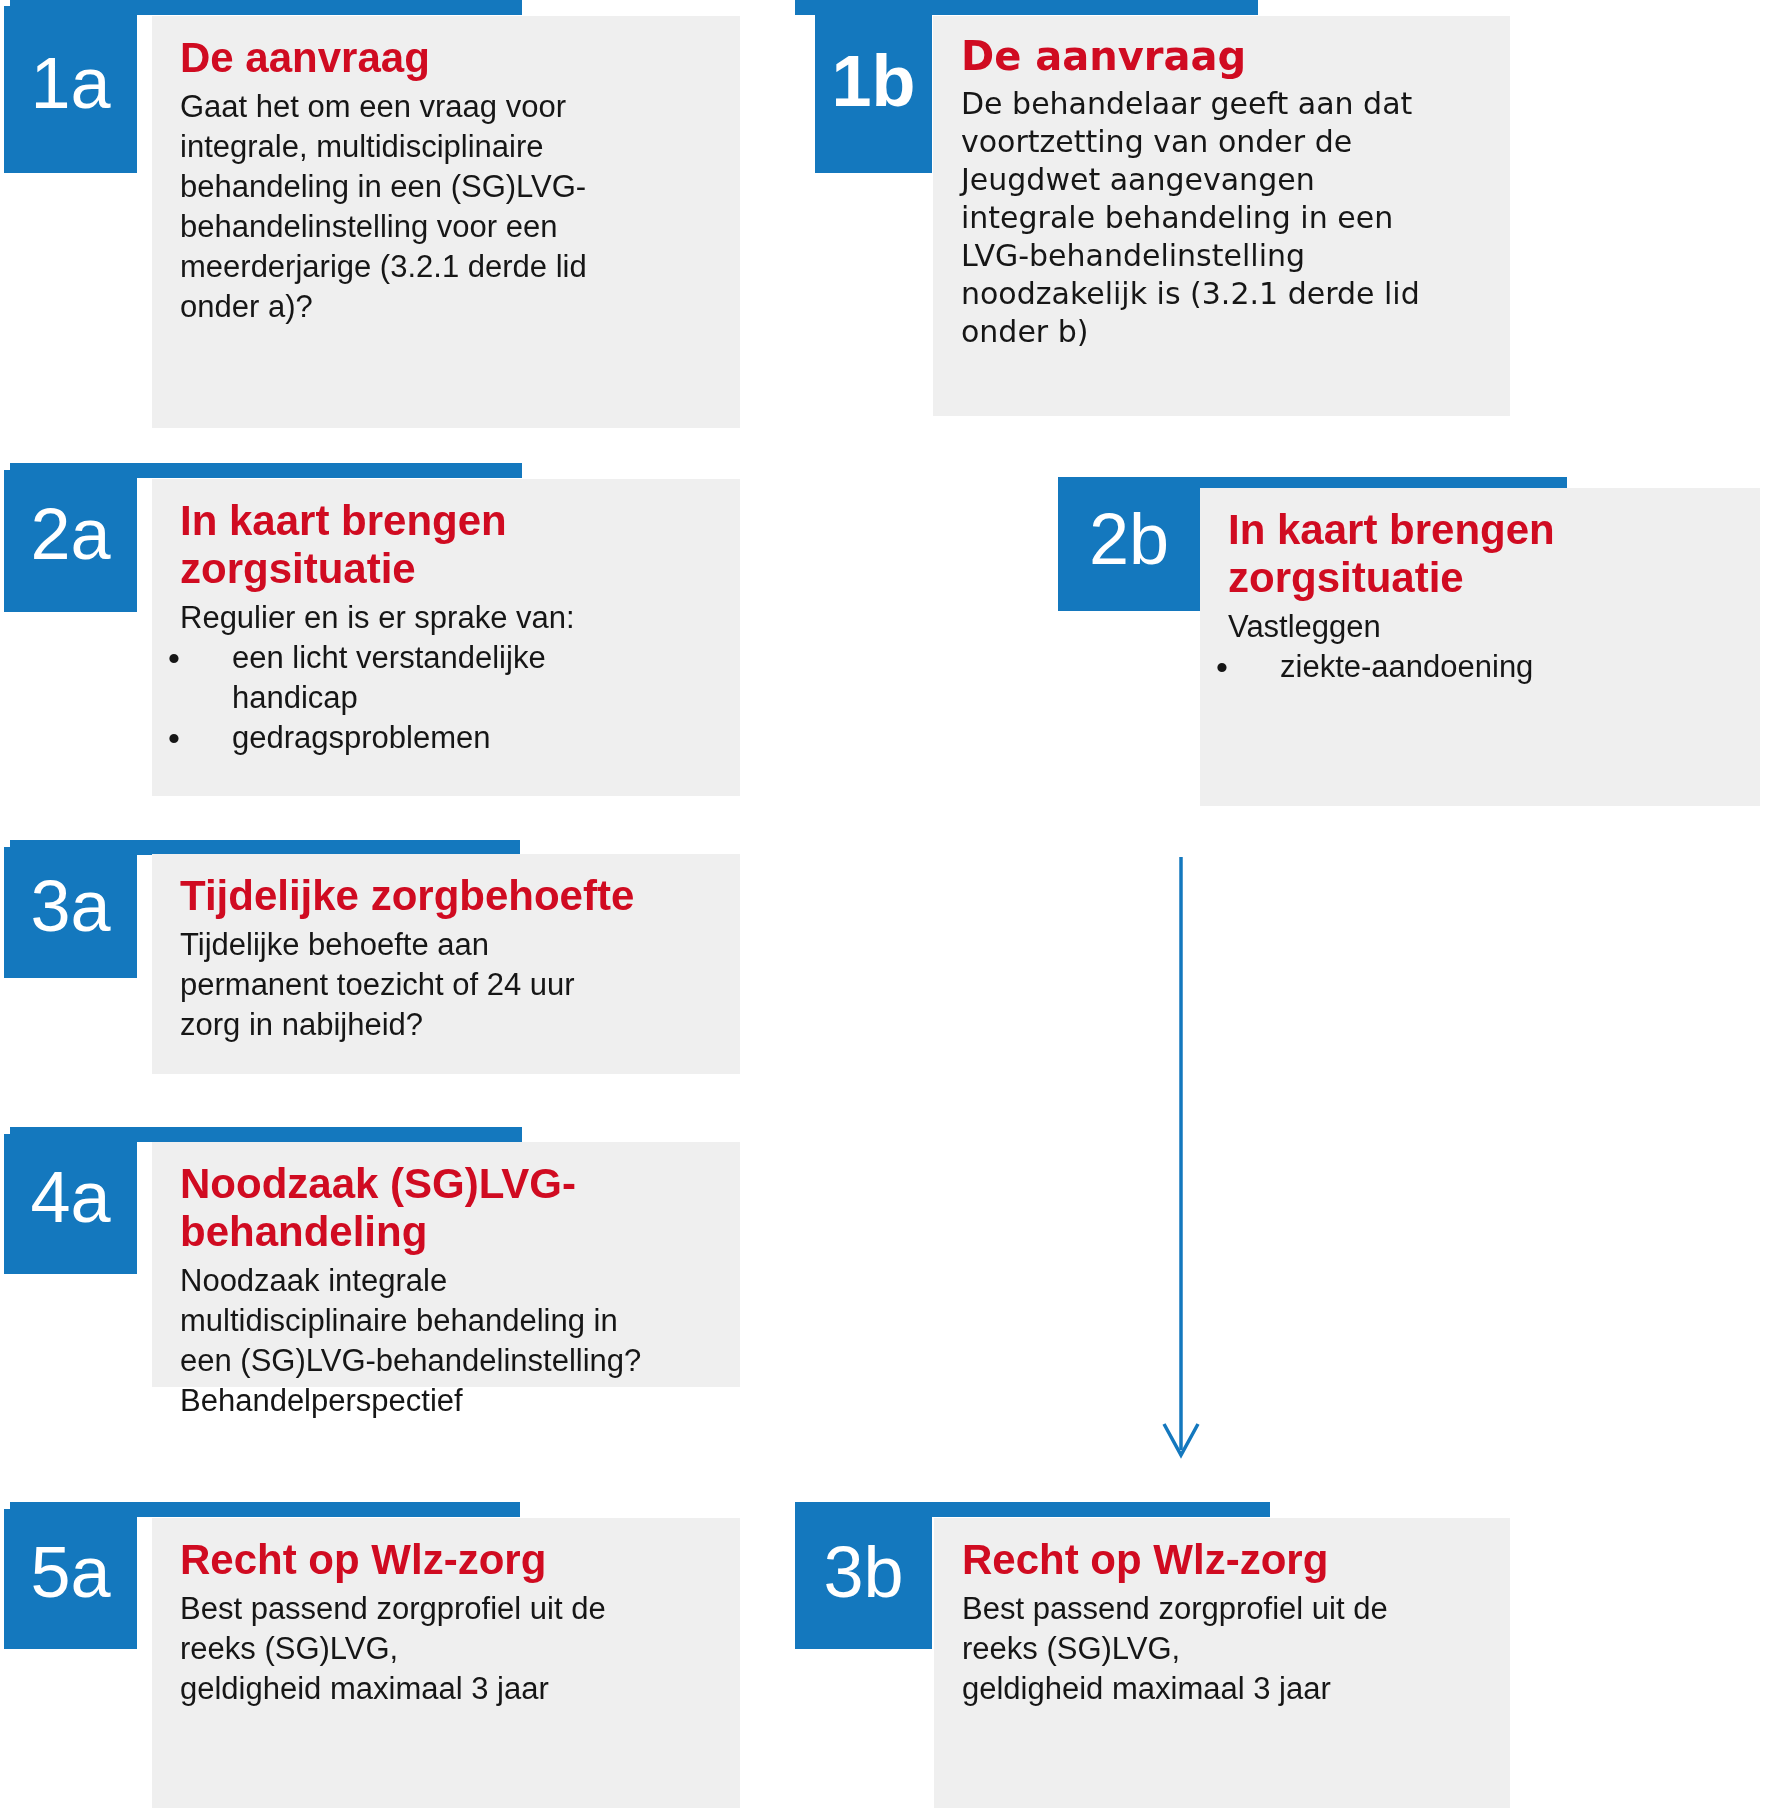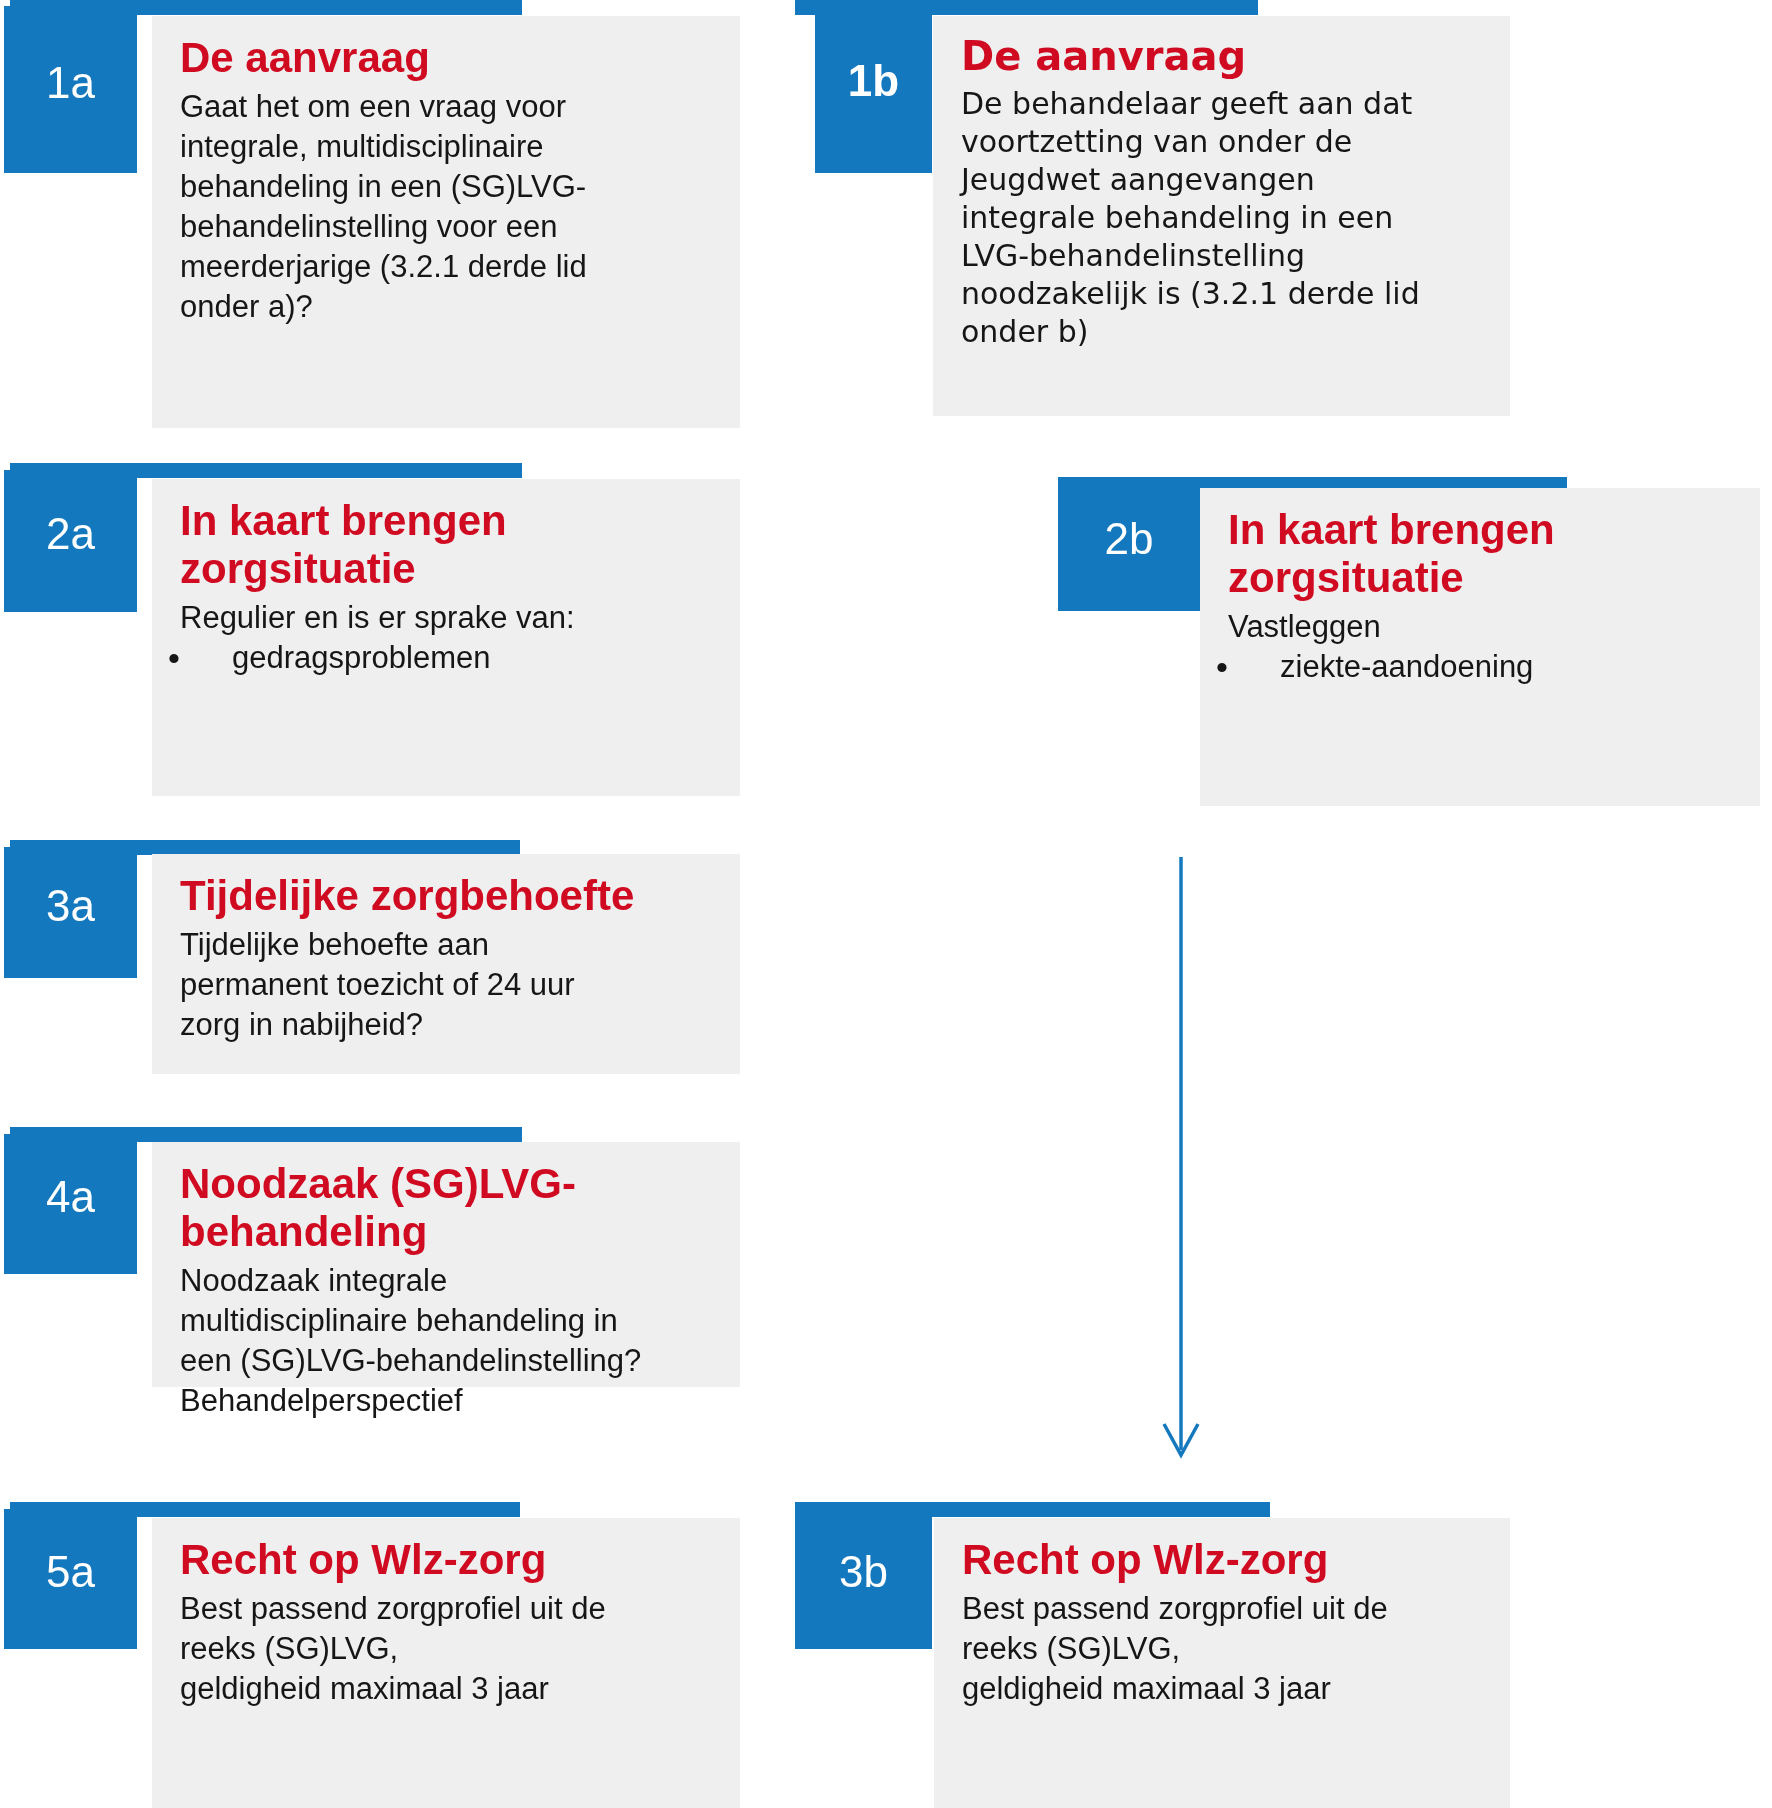--- a/index.html
+++ b/index.html
@@ -16,21 +16,21 @@
     background:#ffffff;
     overflow:hidden;
     font-family:"Liberation Sans", sans-serif;
   }
   .bar{position:absolute;height:15px;background:var(--blue);}
   .num{
     position:absolute;
     background:var(--blue);
     color:var(--white);
     display:flex;align-items:center;justify-content:center;
-    font-size:44px;
+    font-size:72px;
     padding-bottom:14px;
     box-sizing:border-box;
     text-align:right;
   }
   .panel{
     position:absolute;
     background:var(--panel);
     box-sizing:border-box;
   }
   .title{
@@ -138,20 +138,22 @@
 onder b)</div>
   </div>
 
   <div class="bar b2a-bar"></div>
   <div class="num b2a-num">2a</div>
   <div class="panel b2a-panel">
     <div class="title">In kaart brengen
 zorgsituatie</div>
     <div class="body"><span>Regulier </span><span class="b">en</span><span> is er sprake van:</span></div>
     <ul class="bullets">
+        <li>een licht verstandelijke
+handicap</li>
         <li>gedragsproblemen</li>
       </ul>
   </div>
 
   <div class="bar b2b-bar"></div>
   <div class="num b2b-num">2b</div>
   <div class="panel b2b-panel">
     <div class="title">In kaart brengen
 zorgsituatie</div>
     <div class="body">Vastleggen</div>

